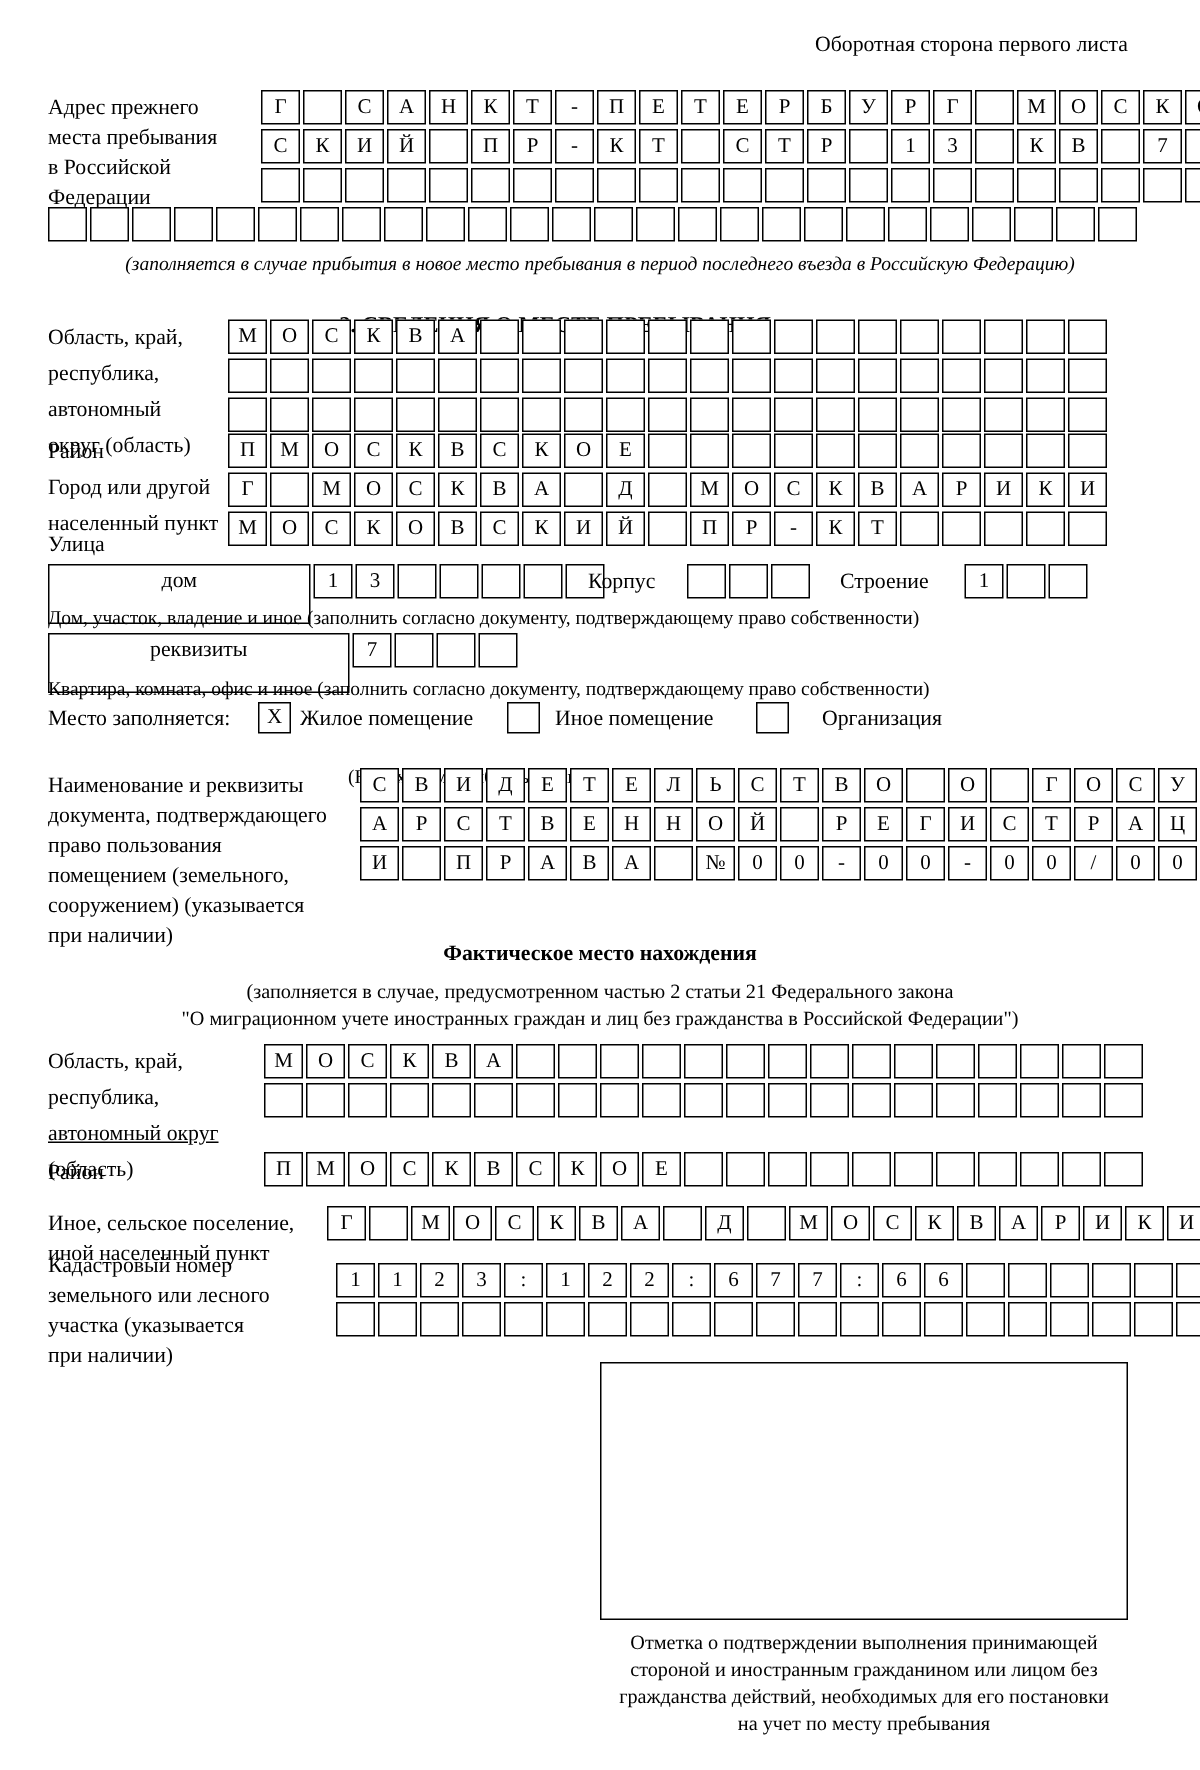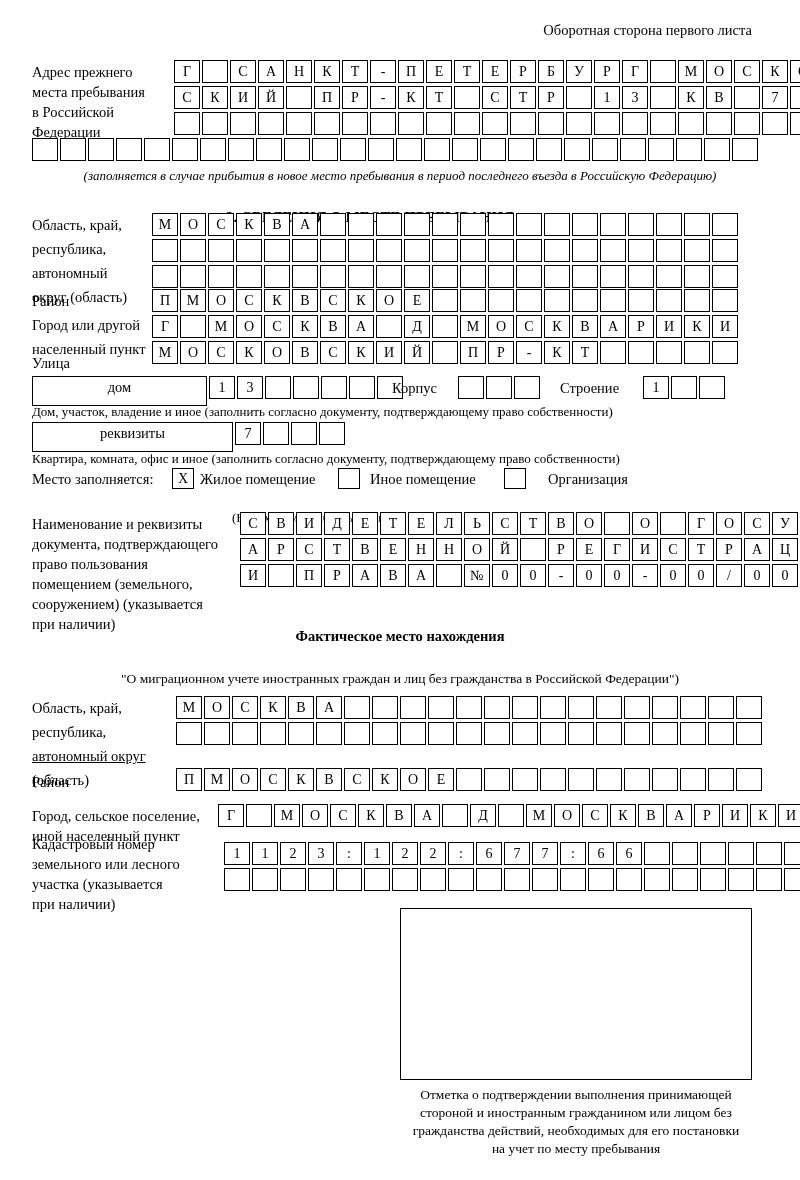--- a/index.html
+++ b/index.html
@@ -52,21 +52,21 @@
     font-size: 14px;
     line-height: 21px;
     text-align: center;
     font-family: "Liberation Serif", serif;
     background: #fff;
   }
   .wide-box {
     position: absolute;
     border: 1px solid #000;
     box-sizing: border-box;
-    height: 30px;
+    height: 40px;
     text-align: center;
     font-size: 14.5px;
     line-height: 21px;
   }
   .checkbox {
     width: 22px;
     height: 21px;
     border: 1px solid #000;
     box-sizing: border-box;
     display: inline-block;
@@ -470,20 +470,21 @@
       <div class="cell">0</div>
       <div class="cell">-</div>
       <div class="cell">0</div>
       <div class="cell">0</div>
       <div class="cell">/</div>
       <div class="cell">0</div>
       <div class="cell">0</div>
     </div>
 
   <div class="center bold" style="left:0px; top:628px; width:800px; font-size:14.5px;">Фактическое место нахождения</div>
+  <div class="center" style="left:0px; top:652px; width:800px;">(заполняется в случае, предусмотренном частью 2 статьи 21 Федерального закона</div>
   <div class="center" style="left:0px; top:670px; width:800px;">"О миграционном учете иностранных граждан и лиц без гражданства в Российской Федерации")</div>
 
   <div class="lbl" style="left:32px; top:698px;">Область, край,</div>
   <div class="lbl" style="left:32px; top:722px;">республика,</div>
   <div class="lbl" style="left:32px; top:746px;text-decoration:underline;">автономный округ</div>
   <div class="lbl" style="left:32px; top:770px;">(область)</div>
 
   <div class="cells" id="al-region-0" style="left:176px; top:696px;">
       <div class="cell">М</div>
       <div class="cell">О</div>
@@ -549,21 +550,21 @@
       <div class="cell"></div>
       <div class="cell"></div>
       <div class="cell"></div>
       <div class="cell"></div>
       <div class="cell"></div>
       <div class="cell"></div>
       <div class="cell"></div>
       <div class="cell"></div>
     </div>
 
-  <div class="lbl" style="left:32px; top:806px;">Город, сельское поселение,</div>
+  <div class="lbl" style="left:32px; top:806px;">Иное, сельское поселение,</div>
   <div class="lbl" style="left:32px; top:826px;">иной населенный пункт</div>
   <div class="cells" id="al-city" style="left:218px; top:804px;">
       <div class="cell">Г</div>
       <div class="cell"></div>
       <div class="cell">М</div>
       <div class="cell">О</div>
       <div class="cell">С</div>
       <div class="cell">К</div>
       <div class="cell">В</div>
       <div class="cell">А</div>

